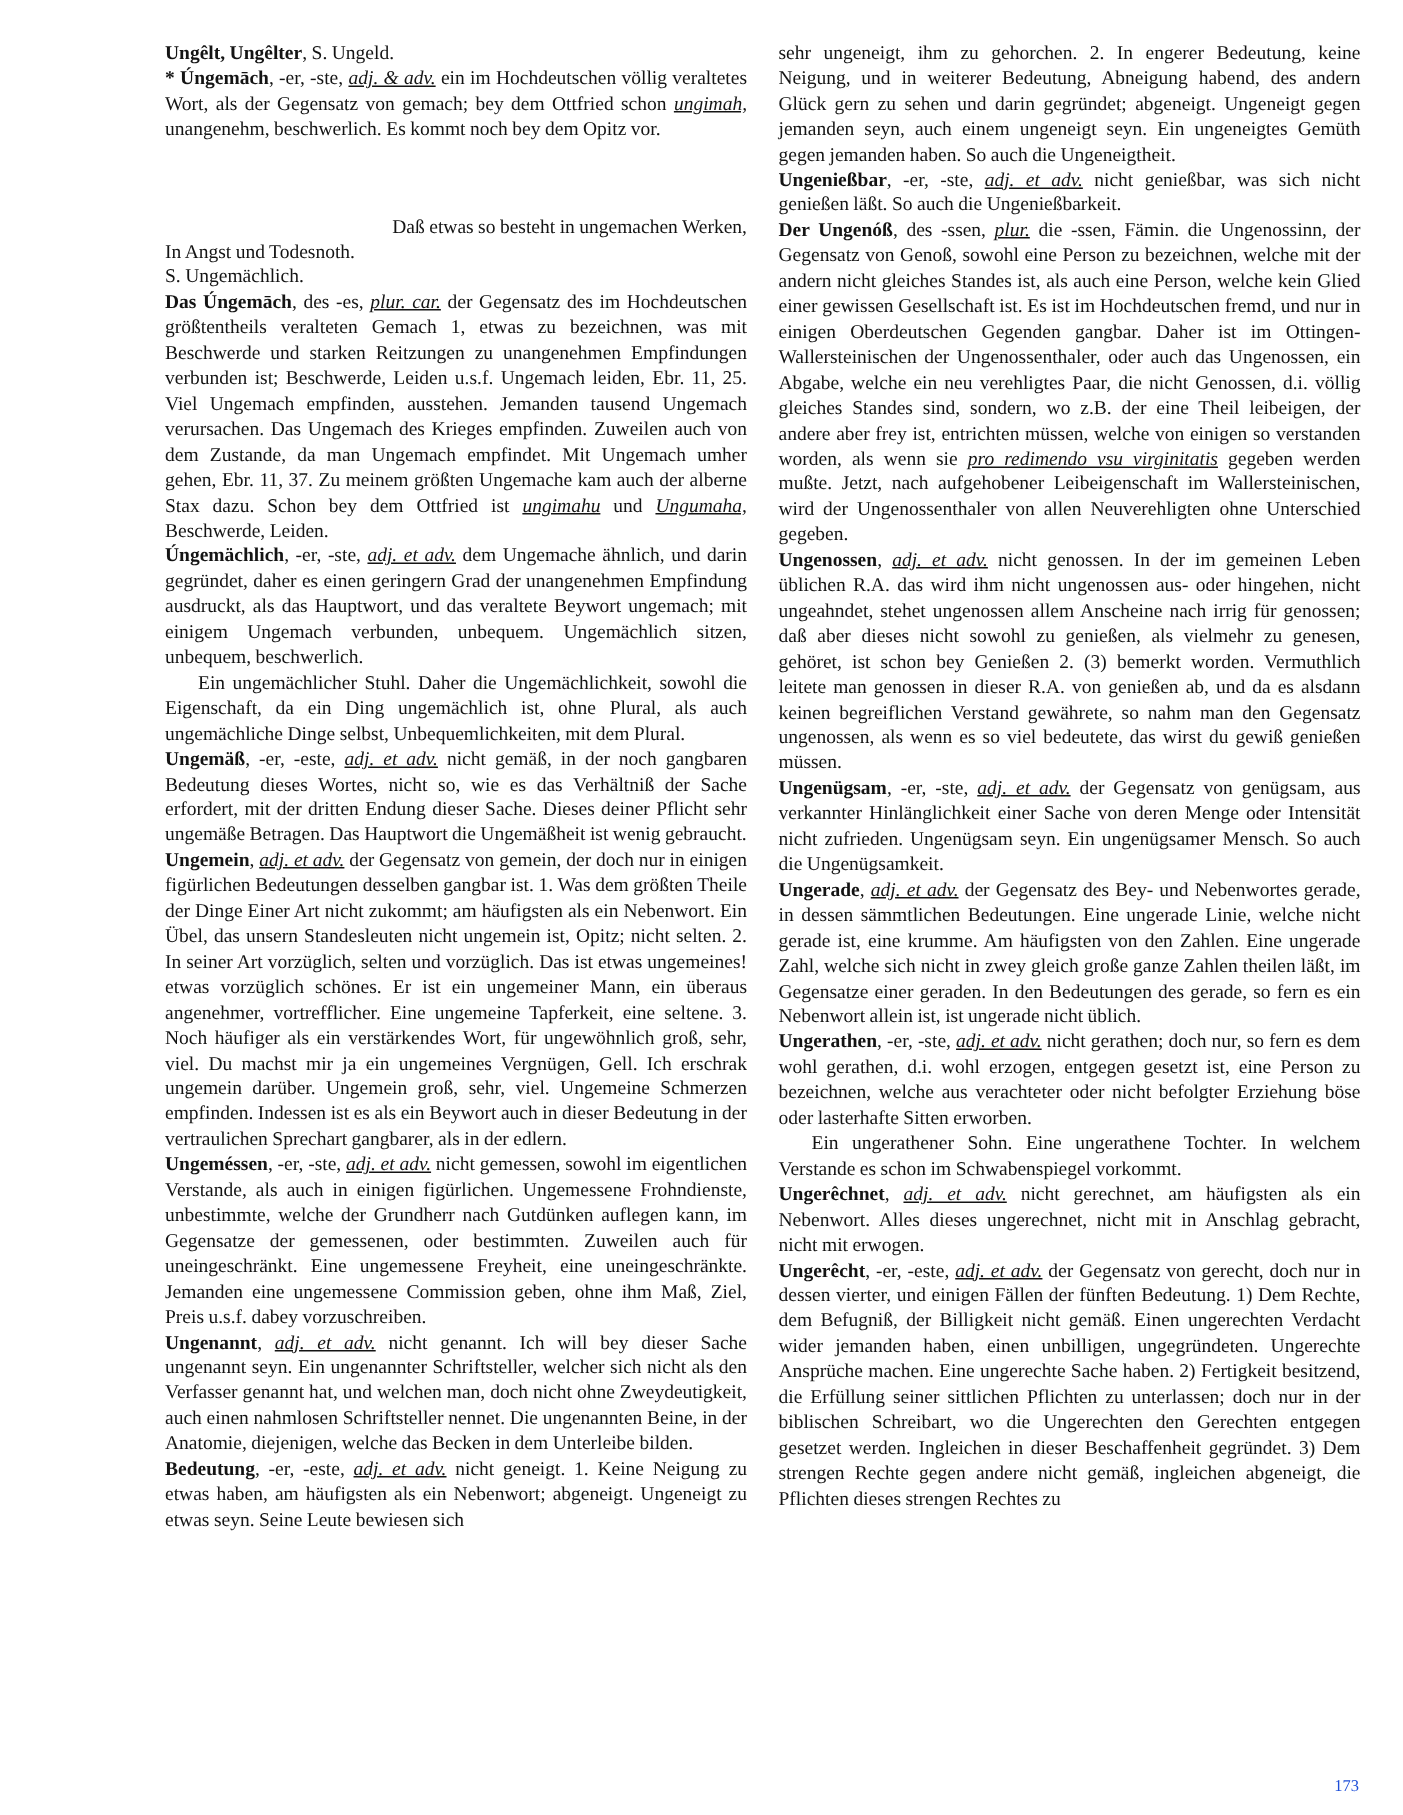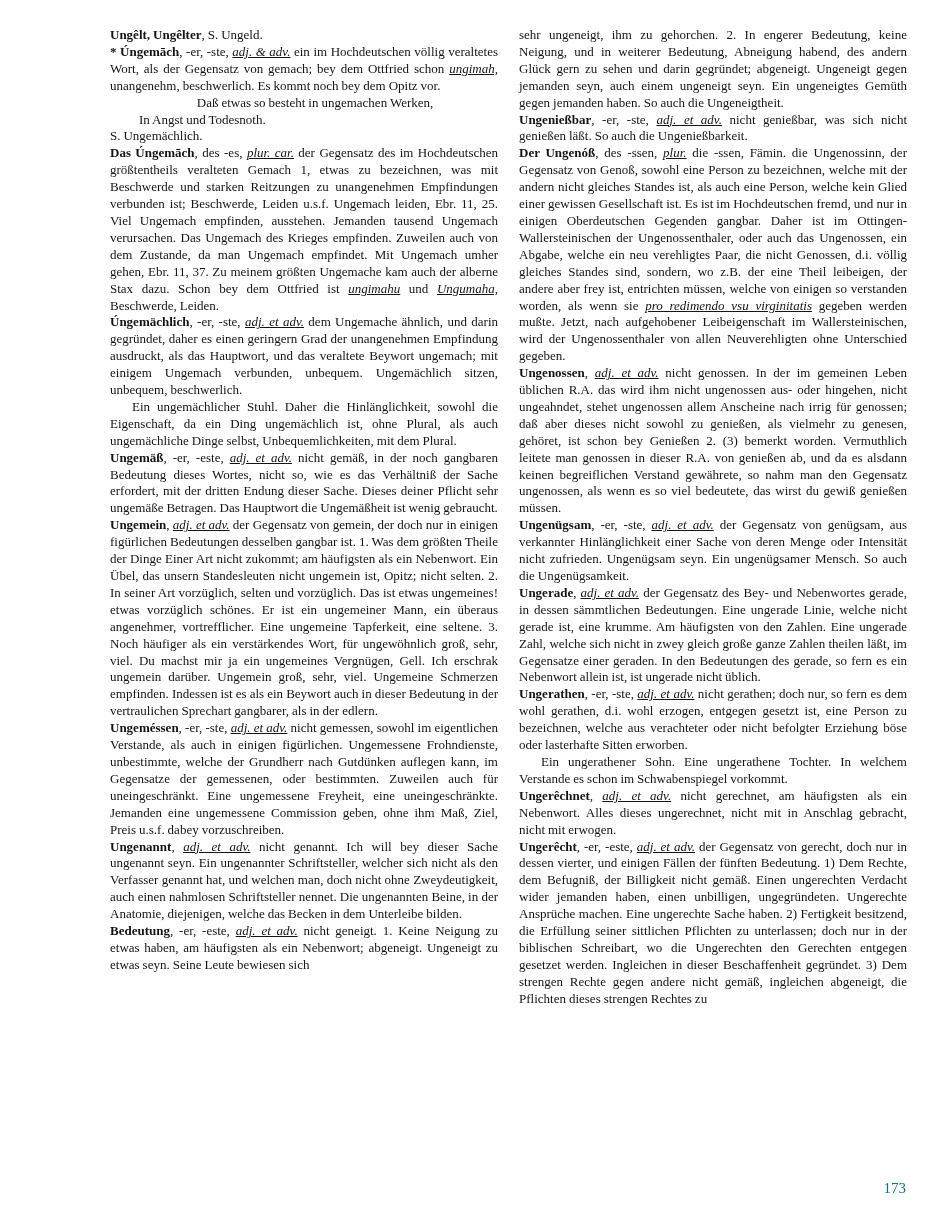--- a/index.html
+++ b/index.html
@@ -16,44 +16,44 @@
     display:flex; gap:21px;
   }
   .column {
     width:388px;
     font-size:13px; line-height:16.9px;
     text-align:justify;
     hyphens:auto;
     word-spacing:-0.02em;
   }
   .para { text-align:justify; }
-  .para.verse1 { margin-left:22px; text-align:center; }
-  .para.verse2 { margin-left:29px; text-align:left; }
+  .para.verse1 { margin-left:22px; text-align:right;margin-top:48px; }
+  .para.verse2 { text-align:left; }
   .para.indent { text-indent:22px; }
   .b { font-weight:bold; }
   .i { font-style:italic;text-decoration:underline; }
   .page-number {
     position:absolute; right:29px; bottom:13px;
-    font-size:15px; color:#0f766e;
+    font-size:11px; color:#1d4ed8;
   }
 </style>
 </head>
 <body>
 
 <div class="page">
   <div class="columns">
     <div class="column">
         <p class="para"><span class="b">Ungêlt, Ungêlter</span><span>, S. Ungeld.</span></p>
         <p class="para"><span class="b">* Úngemāch</span><span>, -er, -ste, </span><span class="i">adj. &amp; adv.</span><span> ein im Hochdeutschen völlig veraltetes Wort, als der Gegensatz von gemach; bey dem Ottfried schon </span><span class="i">ungimah,</span><span> unangenehm, beschwerlich. Es kommt noch bey dem Opitz vor.</span></p>
         <p class="para verse1"><span>Daß etwas so besteht in ungemachen Werken,</span></p>
         <p class="para verse2"><span>In Angst und Todesnoth.</span></p>
         <p class="para"><span>S. Ungemächlich.</span></p>
         <p class="para"><span class="b">Das Úngemāch</span><span>, des -es, </span><span class="i">plur. car.</span><span> der Gegensatz des im Hochdeutschen größtentheils veralteten Gemach 1, etwas zu bezeichnen, was mit Beschwerde und starken Reitzungen zu unangenehmen Empfindungen verbunden ist; Beschwerde, Leiden u.s.f. Ungemach leiden, Ebr. 11, 25. Viel Ungemach empfinden, ausstehen. Jemanden tausend Ungemach verursachen. Das Ungemach des Krieges empfinden. Zuweilen auch von dem Zustande, da man Ungemach empfindet. Mit Ungemach umher gehen, Ebr. 11, 37. Zu meinem größten Ungemache kam auch der alberne Stax dazu. Schon bey dem Ottfried ist </span><span class="i">ungimahu</span><span> und </span><span class="i">Ungumaha,</span><span> Beschwerde, Leiden.</span></p>
         <p class="para"><span class="b">Úngemächlich</span><span>, -er, -ste, </span><span class="i">adj. et adv.</span><span> dem Ungemache ähnlich, und darin gegründet, daher es einen geringern Grad der unangenehmen Empfindung ausdruckt, als das Hauptwort, und das veraltete Beywort ungemach; mit einigem Ungemach verbunden, unbequem. Ungemächlich sitzen, unbequem, beschwerlich.</span></p>
-        <p class="para indent"><span>Ein ungemächlicher Stuhl. Daher die Hinlänglichkeit, sowohl die Eigenschaft, da ein Ding ungemächlich ist, ohne Plural, als auch ungemächliche Dinge selbst, Unbequemlichkeiten, mit dem Plural.</span></p>
+        <p class="para indent"><span>Ein ungemächlicher Stuhl. Daher die Ungemächlichkeit, sowohl die Eigenschaft, da ein Ding ungemächlich ist, ohne Plural, als auch ungemächliche Dinge selbst, Unbequemlichkeiten, mit dem Plural.</span></p>
         <p class="para"><span class="b">Ungemäß</span><span>, -er, -este, </span><span class="i">adj. et adv.</span><span> nicht gemäß, in der noch gangbaren Bedeutung dieses Wortes, nicht so, wie es das Verhältniß der Sache erfordert, mit der dritten Endung dieser Sache. Dieses deiner Pflicht sehr ungemäße Betragen. Das Hauptwort die Ungemäßheit ist wenig gebraucht.</span></p>
         <p class="para"><span class="b">Ungemein</span><span>, </span><span class="i">adj. et adv.</span><span> der Gegensatz von gemein, der doch nur in einigen figürlichen Bedeutungen desselben gangbar ist. 1. Was dem größten Theile der Dinge Einer Art nicht zukommt; am häufigsten als ein Nebenwort. Ein Übel, das unsern Standesleuten nicht ungemein ist, Opitz; nicht selten. 2. In seiner Art vorzüglich, selten und vorzüglich. Das ist etwas ungemeines! etwas vorzüglich schönes. Er ist ein ungemeiner Mann, ein überaus angenehmer, vortrefflicher. Eine ungemeine Tapferkeit, eine seltene. 3. Noch häufiger als ein verstärkendes Wort, für ungewöhnlich groß, sehr, viel. Du machst mir ja ein ungemeines Vergnügen, Gell. Ich erschrak ungemein darüber. Ungemein groß, sehr, viel. Ungemeine Schmerzen empfinden. Indessen ist es als ein Beywort auch in dieser Bedeutung in der vertraulichen Sprechart gangbarer, als in der edlern.</span></p>
         <p class="para"><span class="b">Ungeméssen</span><span>, -er, -ste, </span><span class="i">adj. et adv.</span><span> nicht gemessen, sowohl im eigentlichen Verstande, als auch in einigen figürlichen. Ungemessene Frohndienste, unbestimmte, welche der Grundherr nach Gutdünken auflegen kann, im Gegensatze der gemessenen, oder bestimmten. Zuweilen auch für uneingeschränkt. Eine ungemessene Freyheit, eine uneingeschränkte. Jemanden eine ungemessene Commission geben, ohne ihm Maß, Ziel, Preis u.s.f. dabey vorzuschreiben.</span></p>
         <p class="para"><span class="b">Ungenannt</span><span>, </span><span class="i">adj. et adv.</span><span> nicht genannt. Ich will bey dieser Sache ungenannt seyn. Ein ungenannter Schriftsteller, welcher sich nicht als den Verfasser genannt hat, und welchen man, doch nicht ohne Zweydeutigkeit, auch einen nahmlosen Schriftsteller nennet. Die ungenannten Beine, in der Anatomie, diejenigen, welche das Becken in dem Unterleibe bilden.</span></p>
         <p class="para"><span class="b">Bedeutung</span><span>, -er, -este, </span><span class="i">adj. et adv.</span><span> nicht geneigt. 1. Keine Neigung zu etwas haben, am häufigsten als ein Nebenwort; abgeneigt. Ungeneigt zu etwas seyn. Seine Leute bewiesen sich</span></p>
       </div>
     <div class="column">
         <p class="para"><span>sehr ungeneigt, ihm zu gehorchen. 2. In engerer Bedeutung, keine Neigung, und in weiterer Bedeutung, Abneigung habend, des andern Glück gern zu sehen und darin gegründet; abgeneigt. Ungeneigt gegen jemanden seyn, auch einem ungeneigt seyn. Ein ungeneigtes Gemüth gegen jemanden haben. So auch die Ungeneigtheit.</span></p>
         <p class="para"><span class="b">Ungenießbar</span><span>, -er, -ste, </span><span class="i">adj. et adv.</span><span> nicht genießbar, was sich nicht genießen läßt. So auch die Ungenießbarkeit.</span></p>
         <p class="para"><span class="b">Der Ungenóß</span><span>, des -ssen, </span><span class="i">plur.</span><span> die -ssen, Fämin. die Ungenossinn, der Gegensatz von Genoß, sowohl eine Person zu bezeichnen, welche mit der andern nicht gleiches Standes ist, als auch eine Person, welche kein Glied einer gewissen Gesellschaft ist. Es ist im Hochdeutschen fremd, und nur in einigen Oberdeutschen Gegenden gangbar. Daher ist im Ottingen-Wallersteinischen der Ungenossenthaler, oder auch das Ungenossen, ein Abgabe, welche ein neu verehligtes Paar, die nicht Genossen, d.i. völlig gleiches Standes sind, sondern, wo z.B. der eine Theil leibeigen, der andere aber frey ist, entrichten müssen, welche von einigen so verstanden worden, als wenn sie </span><span class="i">pro redimendo vsu virginitatis</span><span> gegeben werden mußte. Jetzt, nach aufgehobener Leibeigenschaft im Wallersteinischen, wird der Ungenossenthaler von allen Neuverehligten ohne Unterschied gegeben.</span></p>

